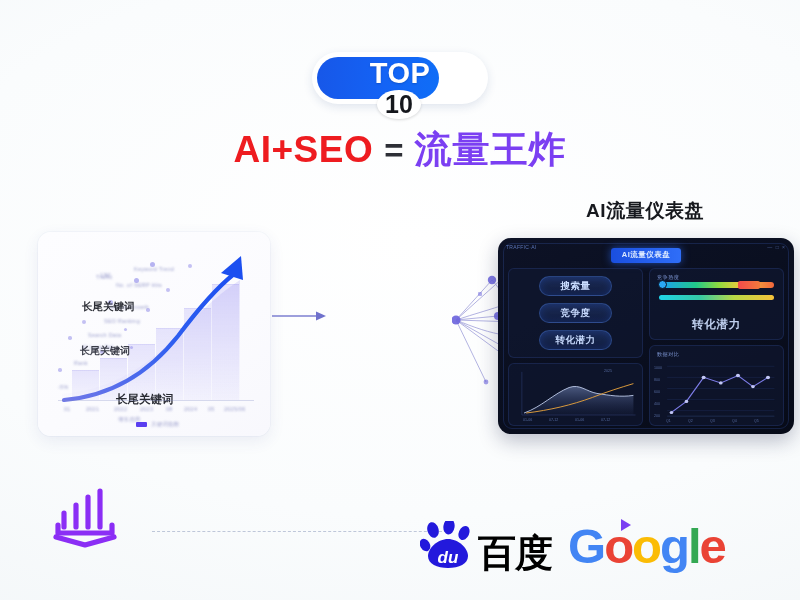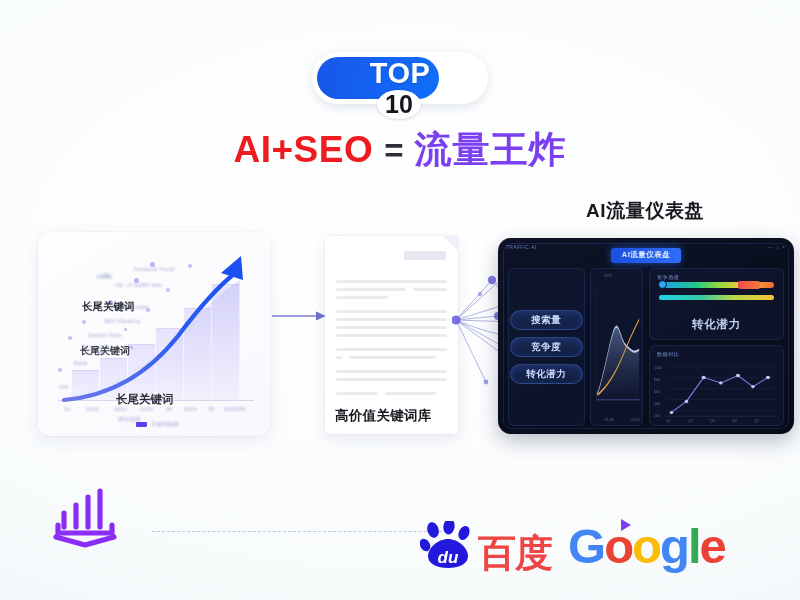--- a/index.html
+++ b/index.html
@@ -177,21 +177,21 @@
     padding: 2.5px 11px; border-radius: 3px;
     filter: blur(.5px); letter-spacing: .5px;
     box-shadow: 0 0 9px rgba(45,110,255,.6);
   }
   .dash-brand {
     position: absolute; left: 8px; top: 6px;
     font-size: 5px; color: #5c76b8; filter: blur(.5px); letter-spacing:.3px;
   }
   .dash-dots { position: absolute; right: 8px; top: 6px; font-size: 5px; color: #4a5f96; letter-spacing: 1px; }
   .dash-body { position: relative; display: flex; gap: 6px; height: 158px; margin-top: 3px; padding: 0 3px; }
-  .dash-col-l { width: 50%; display: flex; flex-direction: row; gap: 5px; }
+  .dash-col-l { width: 50%; display: flex; flex-direction: column; gap: 5px; }
   .dash-col-r { width: 50%; display: flex; flex-direction: column; gap: 5px; }
   .panel {
     background: rgba(16,24,50,.62);
     border: 1px solid rgba(65,100,205,.2);
     border-radius: 6px;
     position: relative;
     overflow: hidden;
   }
   .panel-title {
     position: absolute; left: 7px; top: 5px;
@@ -253,21 +253,21 @@
     position: absolute; left: 152px; top: 531px; width: 300px;
     border-top: 1px dashed rgba(120,135,175,.45);
   }
   .chart-icon { position: absolute; left: 48px; top: 483px; width: 74px; height: 72px; }
   .logos {
     position: absolute; left: 420px; top: 521px;
     display: flex; align-items: center; gap: 16px;
   }
   .baidu { display: flex; align-items: flex-end; gap: 2px; }
   .baidu-cn {
-    color: #ef4444; font-size: 38px; font-weight: bold;
+    color: #000000; font-size: 38px; font-weight: bold;
     letter-spacing: -1px; line-height: .95;
   }
   .google { display: flex; align-items: center; font-size: 49px; font-weight: bold; letter-spacing: -2px; line-height: 1; position: relative; }
   .g-b { color: #4285f4; } .g-r { color: #ea4335; }
   .g-y { color: #fbbc05; } .g-g { color: #34a853; }
   .play-tri {
     position: absolute; left: 53px; top: -3px;
     width: 0; height: 0;
     border-left: 10px solid #7b3ff2;
     border-top: 6px solid transparent;
@@ -372,40 +372,20 @@
         <span class="blur-txt" style="position:relative; left:0; top:0;">关键词指数</span>
       </div>
     </div>
   </div>
 
   <svg class="arrow1" viewBox="0 0 56 12">
     <line x1="0" y1="6" x2="44" y2="6" stroke="#7d7fd0" stroke-width="1.6"></line>
     <path d="M44,1.5 L54,6 L44,10.5 Z" fill="#6f71cc"></path>
   </svg>
 
-  <div class="doc-card">
-    <div class="doc-fold"></div>
-    <div class="doc-badge"></div>
-    <div class="doc-line" style="top:44px; width:111px;"></div>
-    <div class="doc-line" style="top:52px; width:70px;"></div>
-    <div class="doc-line" style="top:52px; left:88px; width:34px;"></div>
-    <div class="doc-line" style="top:60px; width:52px;"></div>
-    <div class="doc-line" style="top:74px; width:111px;"></div>
-    <div class="doc-line" style="top:82px; width:111px;"></div>
-    <div class="doc-line" style="top:90px; width:111px;"></div>
-    <div class="doc-line" style="top:98px; width:111px;"></div>
-    <div class="doc-line" style="top:112px; width:111px;"></div>
-    <div class="doc-line" style="top:120px; width:6px;"></div>
-    <div class="doc-line" style="top:120px; left:24px; width:87px;"></div>
-    <div class="doc-line" style="top:134px; width:111px;"></div>
-    <div class="doc-line" style="top:142px; width:111px;"></div>
-    <div class="doc-line" style="top:156px; width:42px;"></div>
-    <div class="doc-line" style="top:156px; left:60px; width:51px;"></div>
-    <div class="doc-title">高价值关键词库</div>
-  </div>
 
   <svg class="network" viewBox="0 0 110 132">
     <g stroke="#8f8fd4" stroke-width=".9" fill="none" opacity=".75">
       <path d="M4,62 L40,22"></path>
       <path d="M4,62 L62,10"></path>
       <path d="M4,62 L46,58"></path>
       <path d="M4,62 L64,64"></path>
       <path d="M4,62 L50,88"></path>
       <path d="M4,62 L72,112"></path>
       <path d="M4,62 L34,124"></path>

